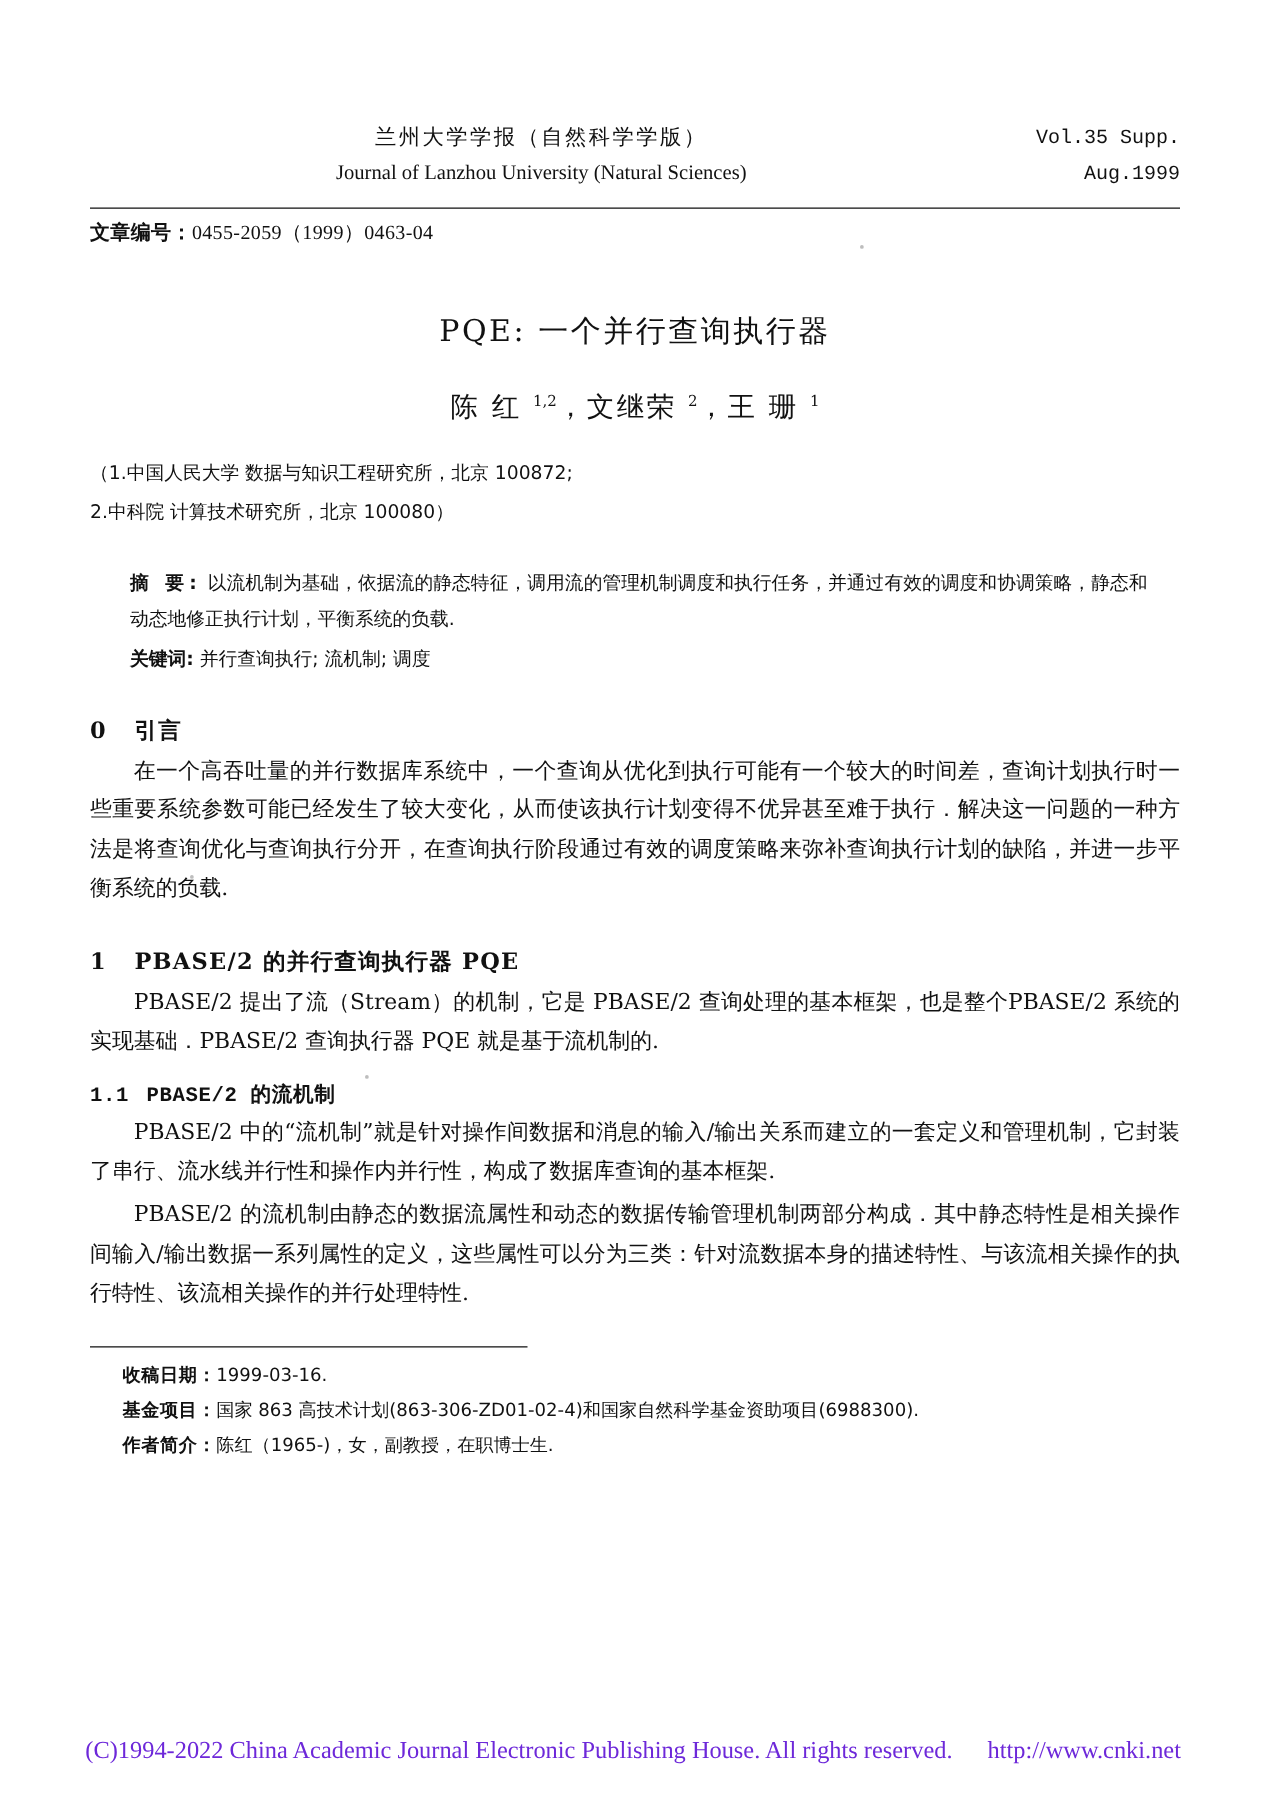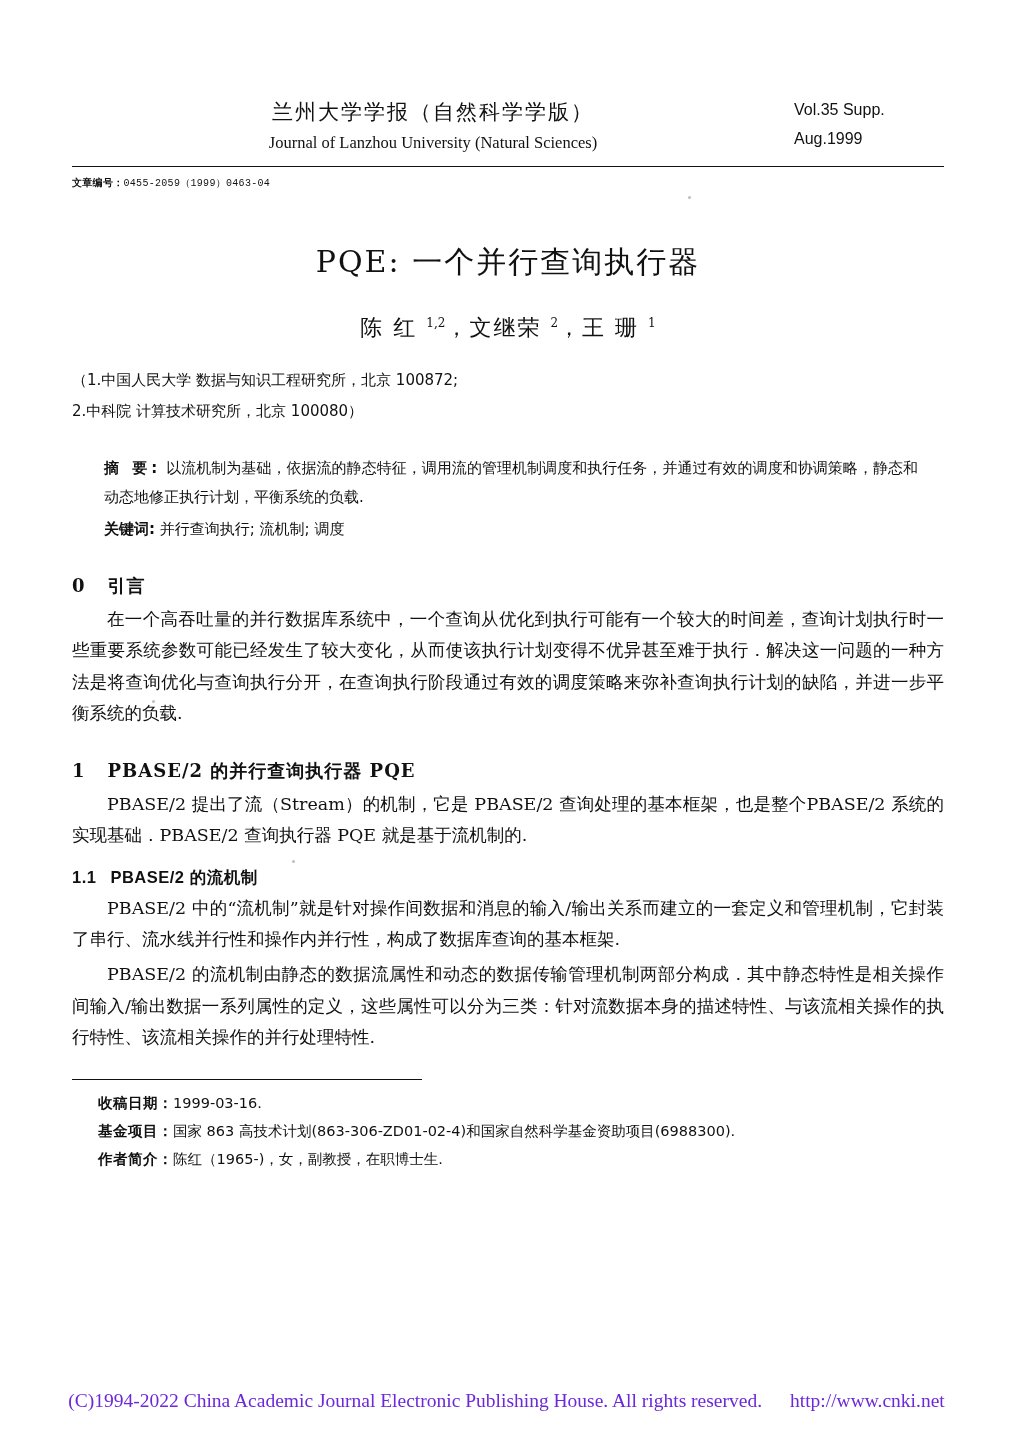--- a/index.html
+++ b/index.html
@@ -41,54 +41,55 @@
     line-height: 1.75;
     font-family: "DejaVu Sans", sans-serif;
     letter-spacing: 0.2px;
   }
   .mast-center {
     flex: 1;
     text-align: center;
     padding-top: 2px;
   }
   .mast-cn {
-    font-size: 21px;
+    font-size: 17px;
     letter-spacing: 2px;
     font-family: "DejaVu Serif", serif;
     text-align: center;
   }
   .mast-en {
     font-size: 16.5px;
     margin-top: 7px;
     font-family: "Liberation Serif", serif;
   }
   .mast-right {
     width: 150px;
+    text-align: right;
     font-size: 16px;
     line-height: 1.8;
-    font-family: Liberation Sans, sans-serif;
+    font-family: Liberation Mono, monospace;
   }
 
   .rule {
     border-top: 1.6px solid #111;
     margin-top: 12px;
     width: 100%;
   }
   .artnum {
     margin-top: 9px;
-    font-size: 10px;
-    font-family: Liberation Mono, monospace;
+    font-size: 16px;
+    font-family: Liberation Serif, serif;
     letter-spacing: 0.3px;
   }
   .artnum b { font-weight: 700; }
 
   
   .title {
     text-align: center;
-    font-size: 30px;
+    font-size: 24px;
     letter-spacing: 2px;
     margin-top: 52px;
     font-family: "DejaVu Serif", serif;
   }
   .authors {
     text-align: center;
     font-size: 22px;
     letter-spacing: 2px;
     margin-top: 30px;
     font-family: "DejaVu Serif", serif;
@@ -122,21 +123,21 @@
     font-weight: bold;
     margin: 30px 0 6px 0;
     font-family: "DejaVu Serif", serif;
     letter-spacing: 1px;
   }
   h2.sec .num { margin-right: 22px; }
   h3.subsec {
     font-size: 16.5px;
     font-weight: 700;
     margin: 16px 0 2px 0;
-    font-family: Liberation Sans, sans-serif;
+    font-family: Liberation Mono, monospace;
     letter-spacing: 0.5px;
   }
   h3.subsec .num { margin-right: 14px; }
   p.para {
     font-size: 17.5px;
     line-height: 1.78;
     margin: 4px 0 0 0;
     text-align: justify;
     text-indent: 2em;
     font-family: "DejaVu Serif", serif;

